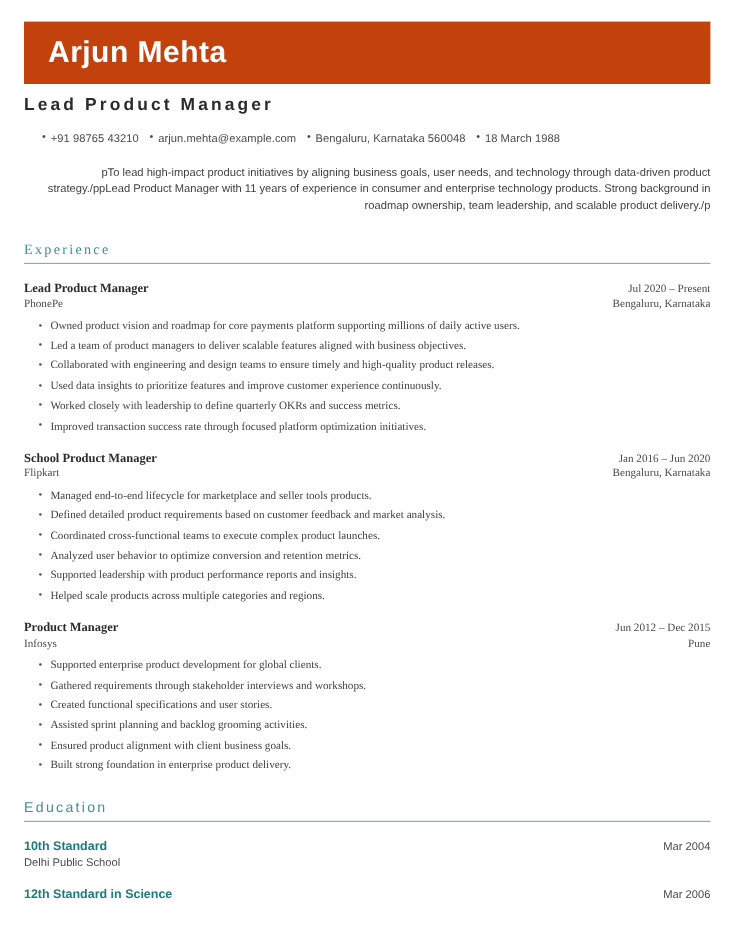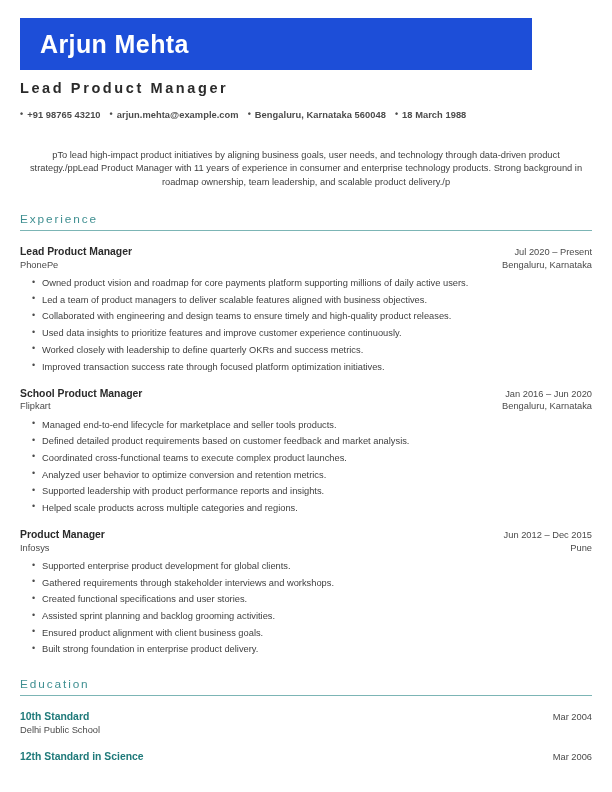--- a/index.html
+++ b/index.html
@@ -21,23 +21,23 @@
     height: 792px;
     box-sizing: border-box;
     padding: 0;
   }
 
   
   .name-bar {
     position: absolute;
     left: 20px;
     top: 18px;
-    width: 512px;
+    width: 572px;
     height: 52px;
-    background: #1d4ed8;
+    background: #c2410c;
     display: flex;
     align-items: center;
   }
   .name-text {
     color: #ffffff;
     font-size: 25px;
     font-weight: bold;
     letter-spacing: 0.4px;
     padding-left: 20px;
     line-height: 1;
@@ -48,27 +48,26 @@
     left: 20px;
     top: 80px;
     font-size: 14.5px;
     font-weight: bold;
     color: #2b2b2b;
     letter-spacing: 2.6px;
   }
 
   .contact-line {
     position: absolute;
-    left: 20px;
+    left: 35px;
     top: 109px;
     font-size: 9.3px;
     color: #4b4b4b;
     letter-spacing: 0.05px;
     white-space: nowrap;
-    font-weight: bold;
   }
   .contact-item {
     display: inline-block;
   }
   .contact-item + .contact-item {
     margin-left: 9px;
   }
   .contact-dot {
     display: inline-block;
     color: #4b4b4b;
@@ -94,25 +93,24 @@
     letter-spacing: 1.9px;
     padding-bottom: 3px;
     border-bottom: 1px solid #7cb5b5;
     line-height: 1.25;
   }
 
   .summary-text {
     font-size: 9.3px;
     color: #3f3f3f;
     line-height: 1.45;
-    margin-top: 11px;
-    text-align: center;
-  }
-
-  .section-gap-exp { margin-top: 23px; }
+    text-align: right;
+  }
+
+  .section-gap-exp { margin-top: 23px; font-family: Liberation Serif, serif; }
   .section-gap-edu { margin-top: 22px; }
 
   
   .entry {
     margin-top: 14px;
   }
   .entry-row {
     display: flex;
     justify-content: space-between;
     align-items: baseline;

